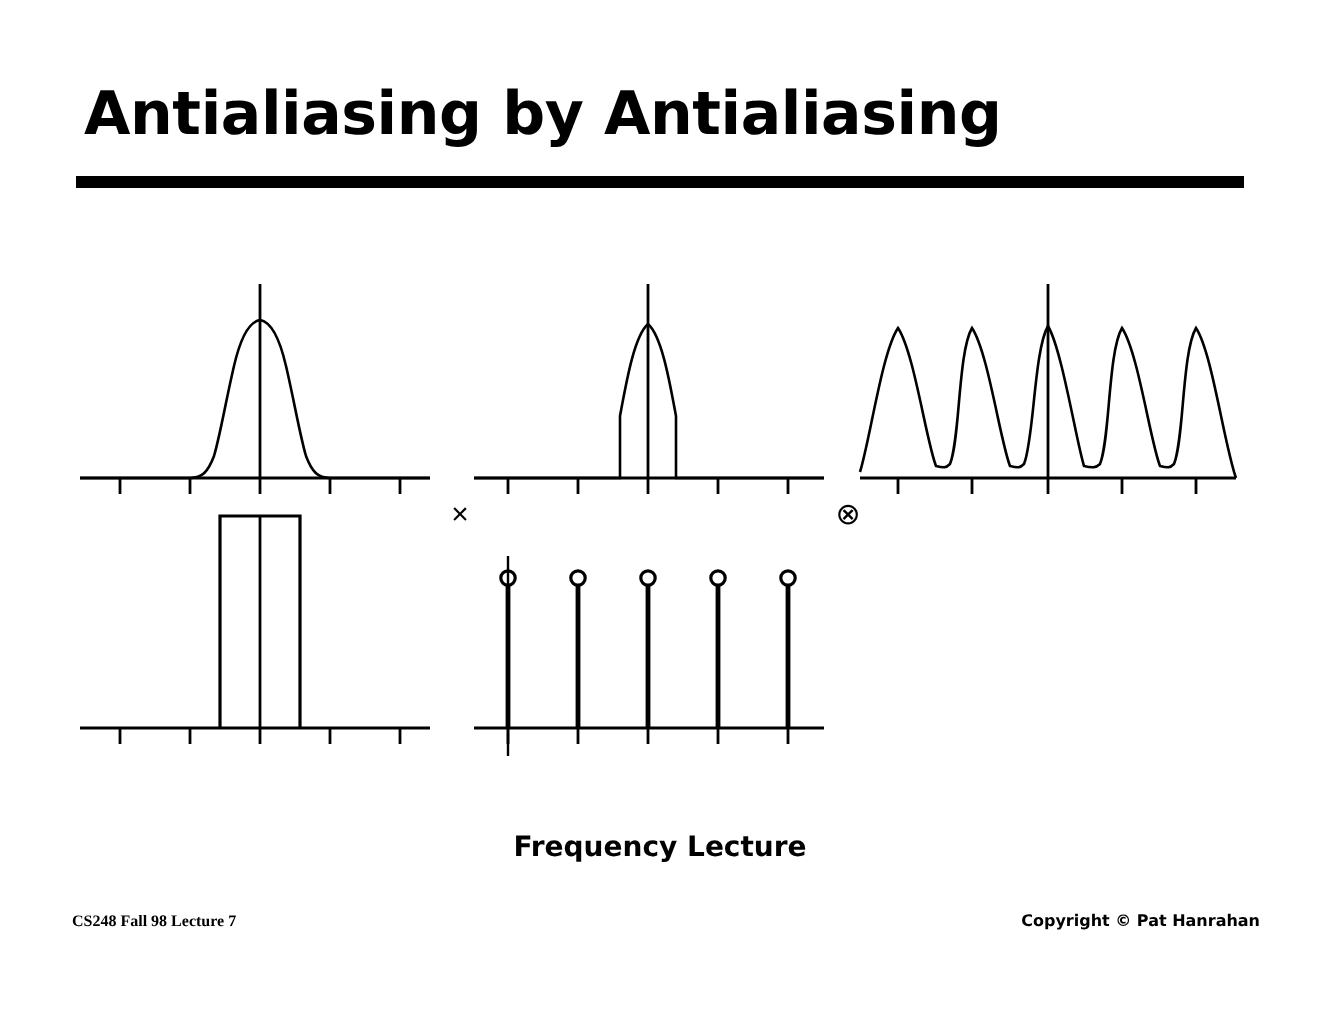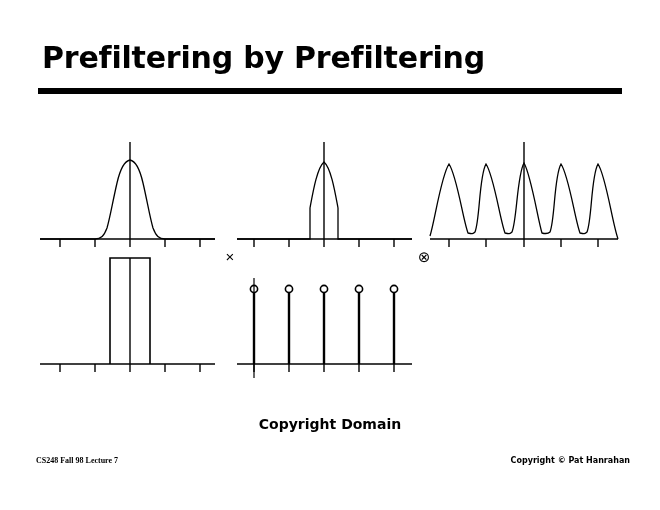--- a/index.html
+++ b/index.html
@@ -78,21 +78,21 @@
   .op-symbol {
     font-size: 15px;
     fill: #000000;
   }
 </style>
 </head>
 <body>
 
 <div id="slide">
 
-  <div id="slide-title">Prefiltering by Prefiltering</div>
+  <div id="slide-title">Antialiasing by Antialiasing</div>
   <div id="title-rule"></div>
 
   <svg id="figure" viewBox="0 0 660 300" width="660" height="300" xmlns="http://www.w3.org/2000/svg">
 
     <g>
       <line x1="40" y1="139" x2="215" y2="139" stroke="#000" stroke-width="1.6"></line>
       <g stroke="#000" stroke-width="1.4">
         <line x1="60" y1="139" x2="60" y2="147"></line>
         <line x1="95" y1="139" x2="95" y2="147"></line>
         <line x1="130" y1="139" x2="130" y2="147"></line>
@@ -193,18 +193,18 @@
         <circle cx="289" cy="189" r="3.6"></circle>
         <circle cx="324" cy="189" r="3.6"></circle>
         <circle cx="359" cy="189" r="3.6"></circle>
         <circle cx="394" cy="189" r="3.6"></circle>
       </g>
       <line x1="254" y1="178" x2="254" y2="278" stroke="#000" stroke-width="1.2"></line>
     </g>
 
   </svg>
 
-  <div id="caption">Copyright Domain</div>
+  <div id="caption">Frequency Lecture</div>
 
   <div id="footer-left">CS248 Fall 98 Lecture 7</div>
   <div id="footer-right">Copyright © Pat Hanrahan</div>
 
 </div>
 
 </body></html>

